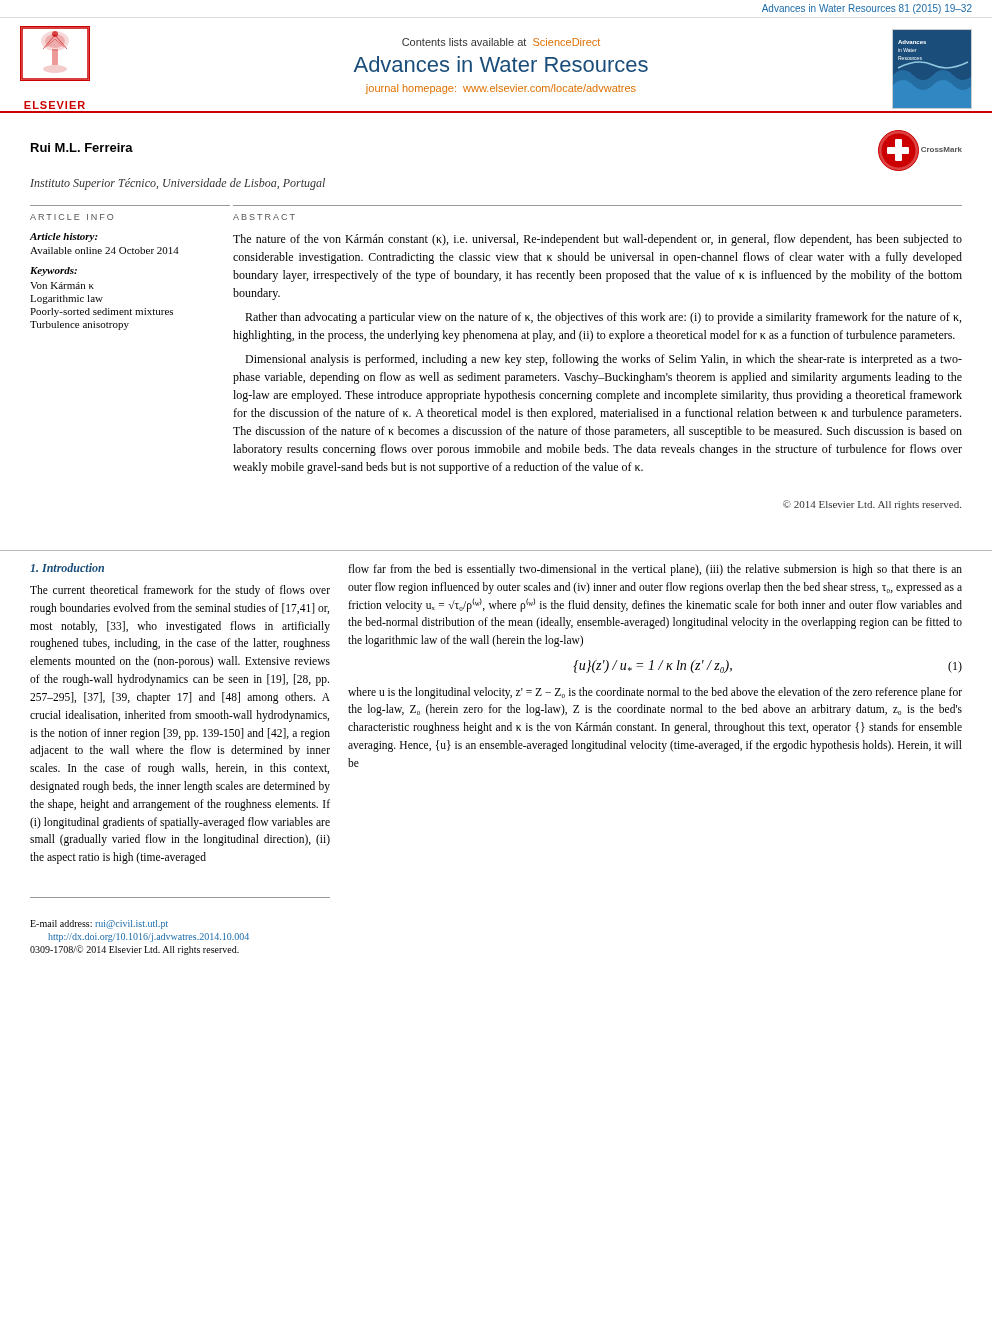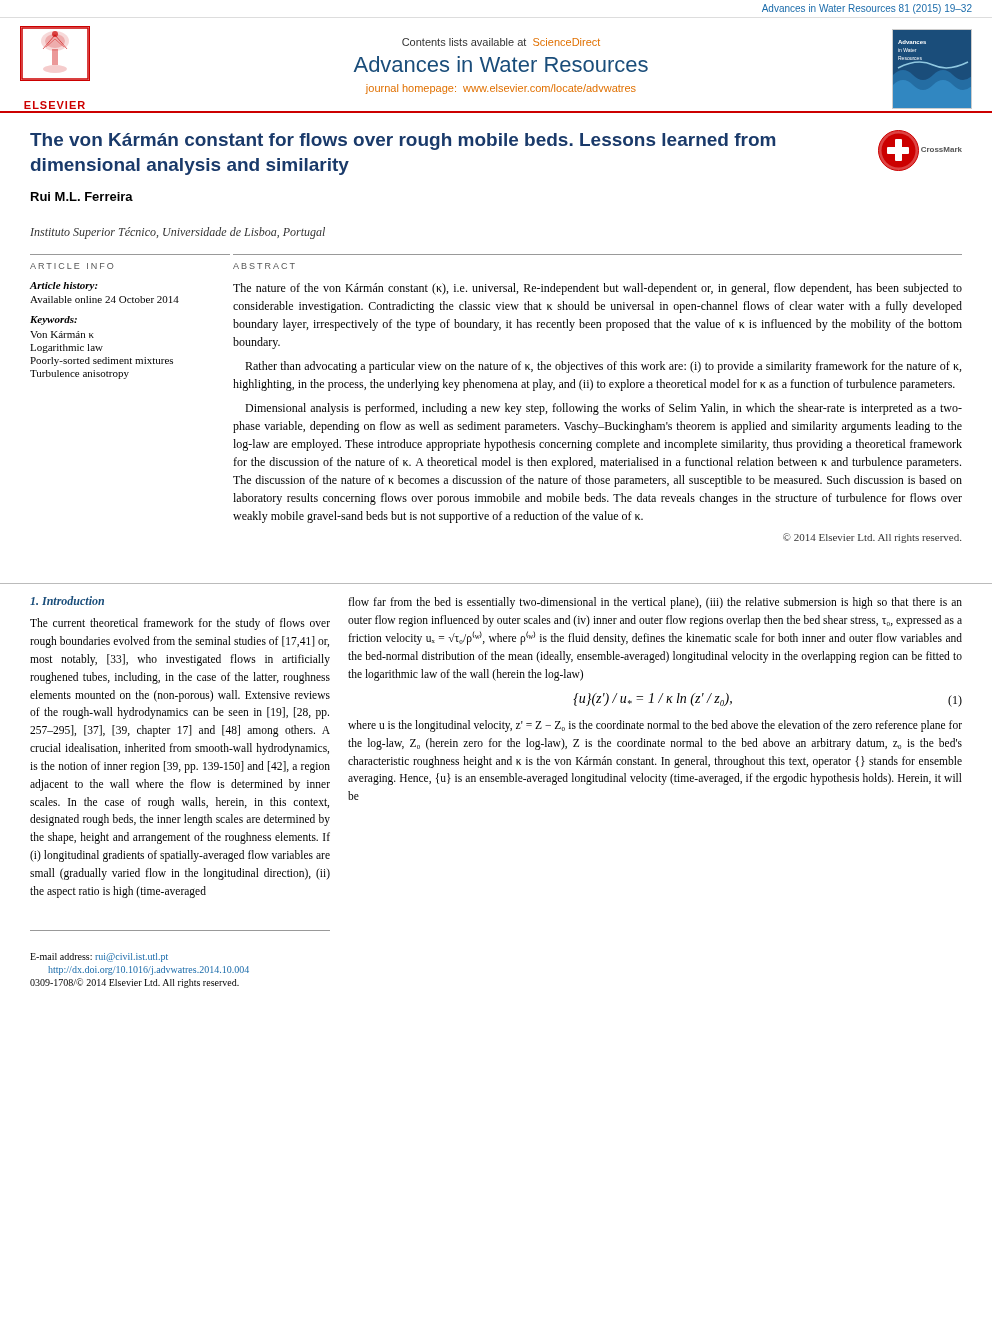--- a/index.html
+++ b/index.html
@@ -189,21 +189,21 @@
     .abstract-text p {
       margin-bottom: 6px;
       text-indent: 1em;
     }
     .abstract-text p:first-child {
       text-indent: 0;
     }
     .copyright-line {
       font-size: 11px;
       text-align: right;
-      margin-top: 6px;
+      margin-top: 22px;
       color: #333;
     }
     
     .divider {
       border: none;
       border-top: 1px solid #bbb;
       margin: 10px 0;
     }
     
     .body-two-col {
@@ -328,21 +328,20 @@
         <path d="M0 55 Q10 45 20 55 Q30 65 40 55 Q50 45 60 55 Q70 65 80 55 L80 80 L0 80 Z" fill="#3a9ad5" opacity="0.6"></path>
 
         <path d="M5 38 Q25 28 40 35 Q55 42 75 32" stroke="#90c8e0" stroke-width="1.5" fill="none"></path>
       </svg>
     </div>
   </div>
 
   <div class="article-content">
 
     <div class="article-title">
-      <span>The von Kármán constant for flows over rough mobile beds. Lessons learned from dimensional analysis and similarity</span>
       <div class="crossmark">
         <svg class="crossmark-icon" viewBox="0 0 45 45" xmlns="http://www.w3.org/2000/svg">
           <circle cx="22.5" cy="22.5" r="20" fill="#d44" stroke="#c00" stroke-width="1"></circle>
           <circle cx="22.5" cy="22.5" r="17" fill="#c00"></circle>
 
           <rect x="19" y="11" width="7" height="22" fill="white" rx="1"></rect>
           <rect x="11" y="19" width="22" height="7" fill="white" rx="1"></rect>
         </svg>
         <div style="font-size:8px; font-family:Arial; color:#555; text-align:center;">CrossMark</div>
       </div>

